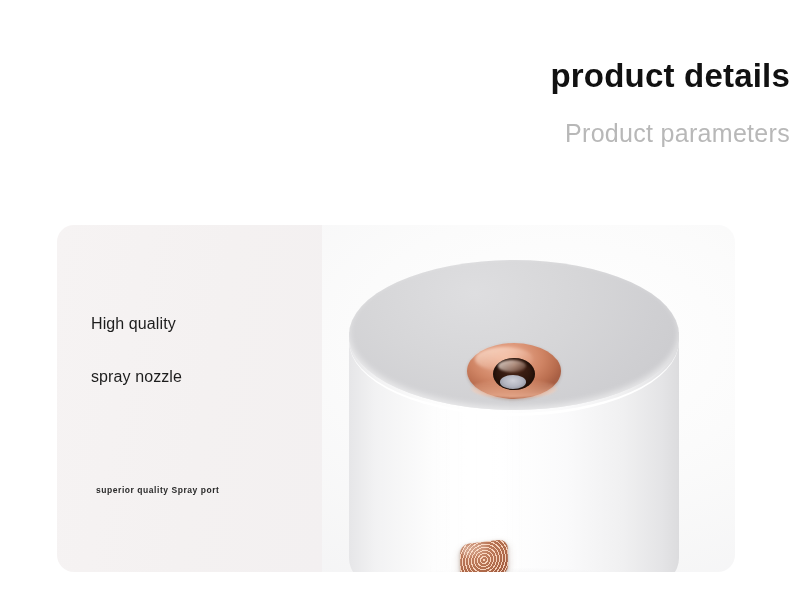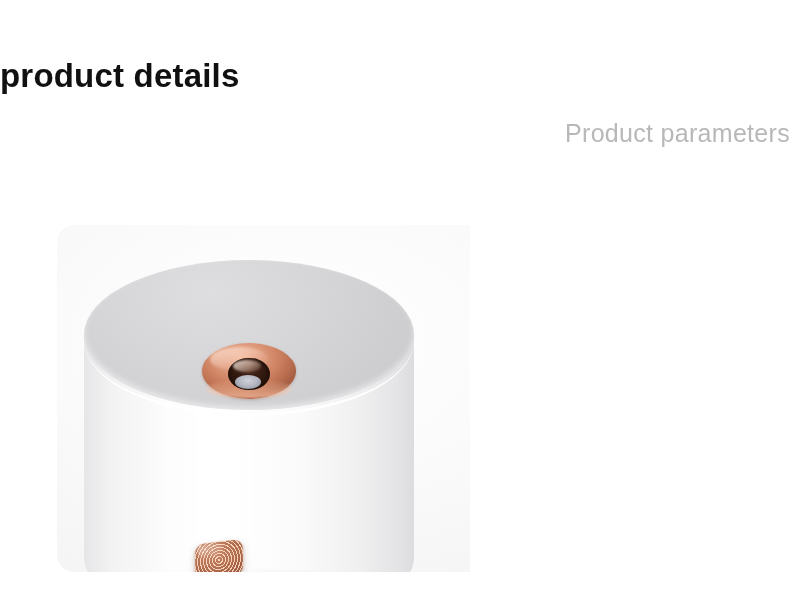--- a/index.html
+++ b/index.html
@@ -15,21 +15,21 @@
     font-family: "Liberation Sans", sans-serif;
     -webkit-font-smoothing: antialiased;
   }
 
   
   #page-title {
     position: absolute;
     left: 0;
     top: 56px;
     width: 790px;
-    text-align: left;
+    text-align: right;
     font-size: 33px;
     font-weight: 700;
     letter-spacing: 0.2px;
     color: #111111;
     line-height: 40px;
   }
   #page-subtitle {
     position: absolute;
     left: 0;
     top: 117px;
@@ -303,20 +303,27 @@
 </style>
 </head>
 <body>
 
 <div id="page-title">product details</div>
 
 <div id="page-subtitle">Product parameters</div>
 
 <div id="detail-card">
 
+  <div class="card-left">
+    <div id="feature-line-1">High quality</div>
+
+    <div id="feature-line-2">spray nozzle</div>
+
+    <div id="feature-caption">superior quality Spray port</div>
+  </div>
 
   <div class="card-right">
 
     <div id="device">
 
       <div class="device-body"></div>
       <div class="device-base-shadow"></div>
       <div class="device-sheen"></div>
       <div class="device-top"></div>
       <div class="device-top-rim"></div>

